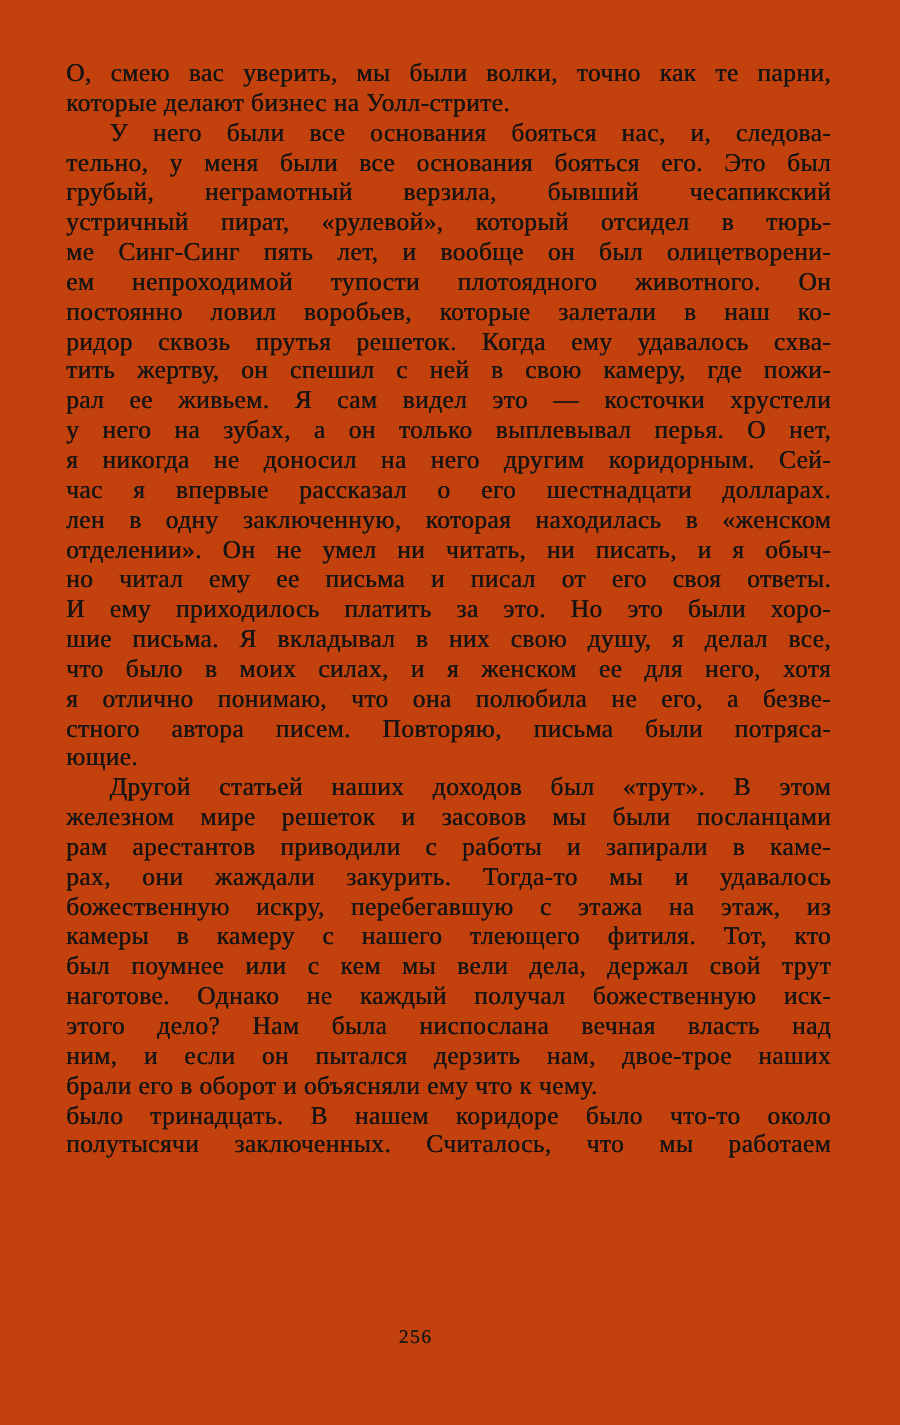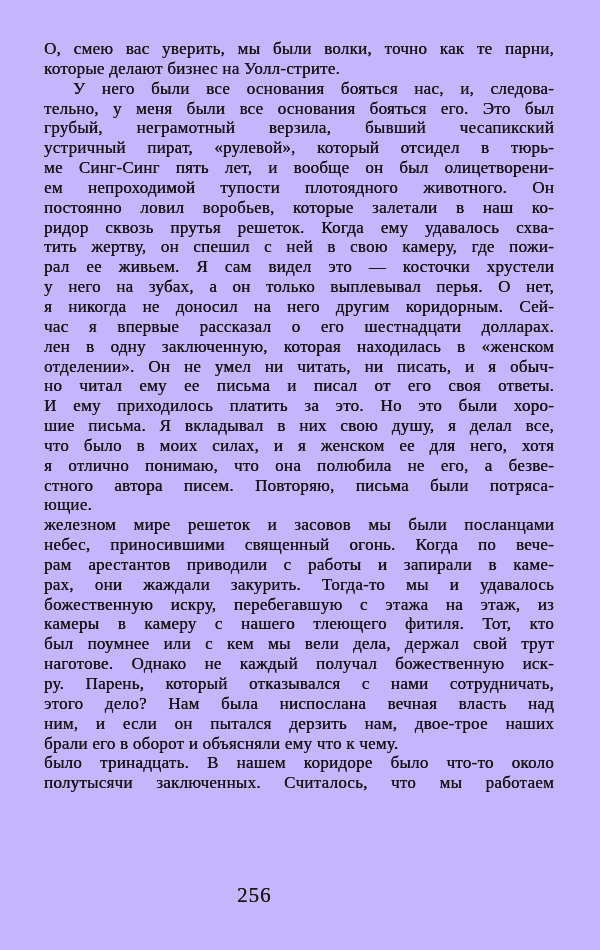--- a/index.html
+++ b/index.html
@@ -10,21 +10,21 @@
     width: 600px;
     height: 950px;
     background: #e9e9e7;
     font-family: "Liberation Serif", "DejaVu Serif", serif;
   }
   .book-page {
     position: absolute;
     left: 0; top: 0;
     width: 600px;
     height: 950px;
-    background: #c4b5fd;
+    background: #c2410c;
     color: #161513;
     overflow: hidden;
     text-decoration: underline;
   }
   .text-block {
     position: absolute;
     left: 44px;
     top: 39px;
     width: 510px;
     font-size: 17px;
@@ -43,21 +43,22 @@
     text-align-last: left;
   }
   .line.indent {
     text-indent: 29px;
   }
   .page-number {
     position: absolute;
     top: 883px;
     left: 237px;
     width: 80px;
-    font-size: 21px;
+    text-align: center;
+    font-size: 13px;
     letter-spacing: 1px;
     color: #1b1a18;
     text-shadow: 0.3px 0 0 currentColor;
   }
 </style>
 </head>
 <body>
 
 <div class="book-page">
   <div class="text-block">
@@ -85,29 +86,28 @@
         <div class="line">отделении». Он не умел ни читать, ни писать, и я обыч-</div>
         <div class="line">но читал ему ее письма и писал от его своя ответы.</div>
         <div class="line">И ему приходилось платить за это. Но это были хоро-</div>
         <div class="line">шие письма. Я вкладывал в них свою душу, я делал все,</div>
         <div class="line">что было в моих силах, и я женском ее для него, хотя</div>
         <div class="line">я отлично понимаю, что она полюбила не его, а безве-</div>
         <div class="line">стного автора писем. Повторяю, письма были потряса-</div>
         <div class="line last">ющие.</div>
       </div>
       <div class="para">
+        <div class="line indent">Другой статьей наших доходов был «трут». В этом</div>
         <div class="line">железном мире решеток и засовов мы были посланцами</div>
-        <div class="line">небес, приносившими священный огонь. Когда по вече-</div>
         <div class="line">рам арестантов приводили с работы и запирали в каме-</div>
         <div class="line">рах, они жаждали закурить. Тогда-то мы и удавалось</div>
         <div class="line">божественную искру, перебегавшую с этажа на этаж, из</div>
         <div class="line">камеры в камеру с нашего тлеющего фитиля. Тот, кто</div>
         <div class="line">был поумнее или с кем мы вели дела, держал свой трут</div>
         <div class="line">наготове. Однако не каждый получал божественную иск-</div>
-        <div class="line">ру. Парень, который отказывался с нами сотрудничать,</div>
         <div class="line">этого дело? Нам была ниспослана вечная власть над</div>
         <div class="line">ним, и если он пытался дерзить нам, двое-трое наших</div>
         <div class="line last">брали его в оборот и объясняли ему что к чему.</div>
       </div>
       <div class="para">
         <div class="line">было тринадцать. В нашем коридоре было что-то около</div>
         <div class="line">полутысячи заключенных. Считалось, что мы работаем</div>
       </div>
     </div>
   <div class="page-number">256</div>

